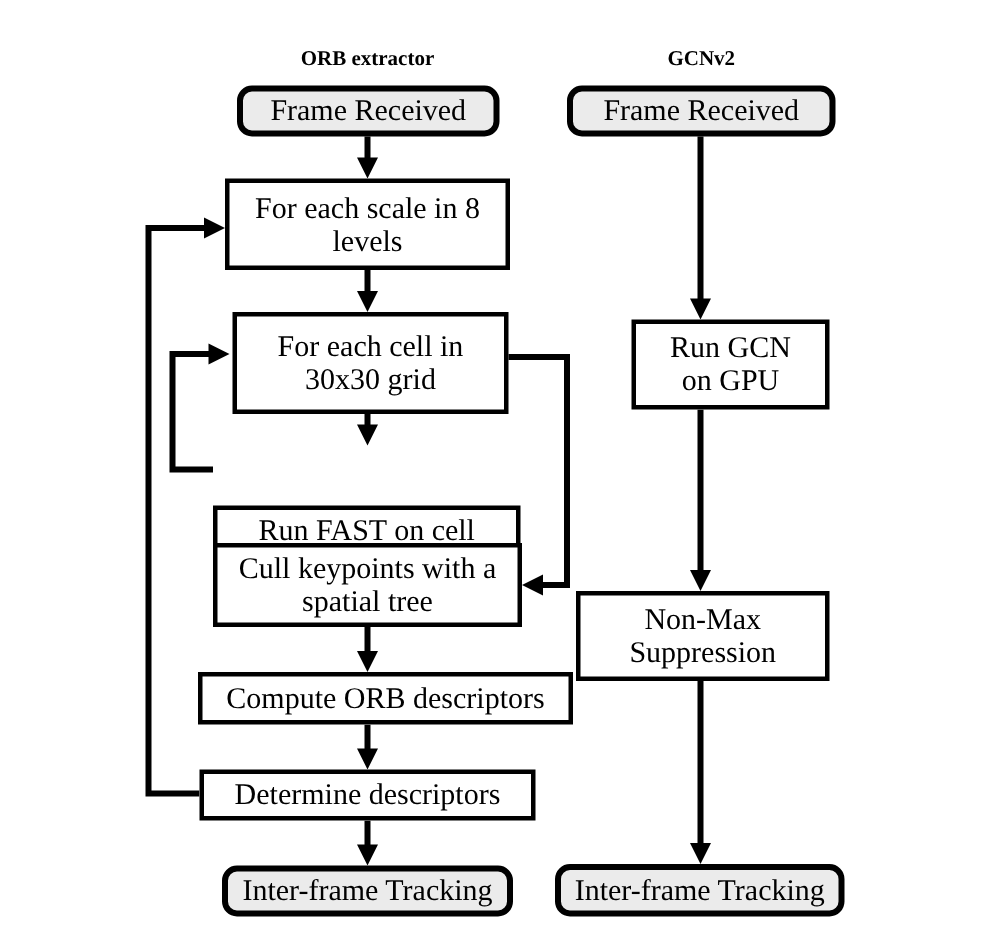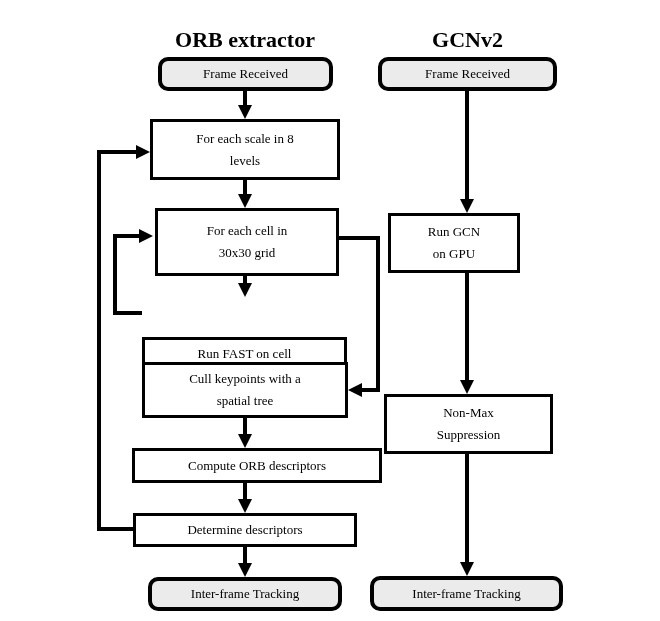--- a/index.html
+++ b/index.html
@@ -13,33 +13,33 @@
     height: 621px;
     background: #ffffff;
     overflow: hidden;
     font-family: "Liberation Serif", serif;
     color: #000000;
   }
   .col-title {
     position: absolute;
     text-align: center;
     font-weight: bold;
-    font-size: 22px;
+    font-size: 14px;
     line-height: 26px;
     white-space: nowrap;
   }
   .node {
     position: absolute;
     box-sizing: border-box;
     display: flex;
     flex-direction: column;
     align-items: center;
     justify-content: center;
     text-align: center;
-    font-size: 13px;
+    font-size: 20px;
     line-height: 22px;
     background: var(--process-fill, #ffffff);
     border: 3.5px solid var(--stroke, #000000);
   }
   .node.terminal {
     background: var(--terminal-fill, #ebebeb);
     border-radius: 10px;
     border-width: 4px;
   }
   .node .line {
@@ -160,21 +160,21 @@
   </div>
 
   <div class="node terminal" style="left:148px; top:577px; width:194px; height:34px;">
     <span class="line">Inter-frame Tracking</span>
   </div>
 
   <div class="node terminal" style="left:378px; top:57px; width:179px; height:34px;">
     <span class="line">Frame Received</span>
   </div>
 
-  <div class="node" style="left:388px; top:213px; width:132px; height:60px;">
+  <div class="node" style="left:421px; top:213px; width:132px; height:60px;">
     <span class="line">Run GCN</span>
     <span class="line">on GPU</span>
   </div>
 
   <div class="node" style="left:384px; top:394px; width:169px; height:60px;">
     <span class="line">Non-Max</span>
     <span class="line">Suppression</span>
   </div>
 
   <div class="node terminal" style="left:370px; top:576px; width:193px; height:35px;">

